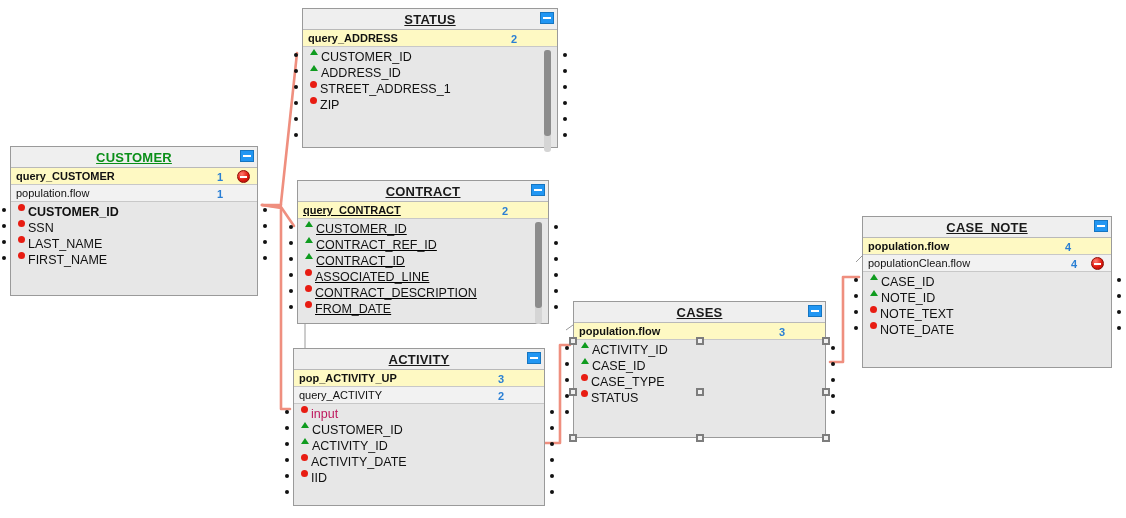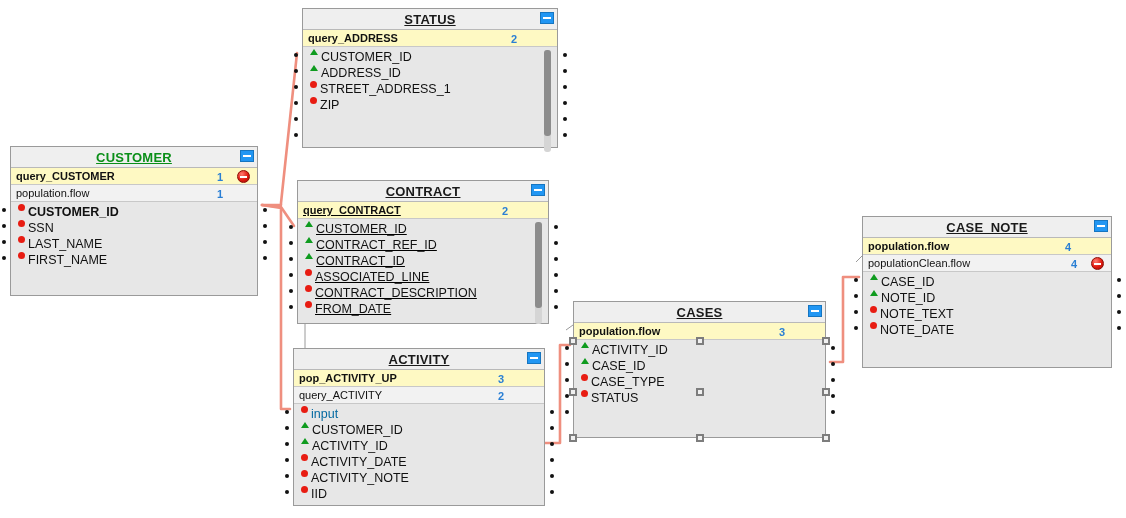--- a/index.html
+++ b/index.html
@@ -79,21 +79,21 @@
   }
 
   
   .fields{padding:2px 0 0 0;position:relative;}
   .field{
     height:16px;display:flex;align-items:flex-start;
     padding-left:7px;white-space:nowrap;
   }
   .field .lbl{font-size:12.5px;color:#111;line-height:16px;}
   .field .lbl.b{font-weight:bold;}
-  .field .lbl.inp{color:#0369a1;}
+  .field .lbl.inp{color:#be185d;}
   .dot{
     width:7px;height:7px;border-radius:50%;
     background:#e81c12;margin-right:3px;flex:none;
   }
   .tri{
     width:0;height:0;margin-right:3px;flex:none;
     border-left:4px solid transparent;
     border-right:4px solid transparent;
     border-bottom:6px solid #0f9b1f;
   }
@@ -271,24 +271,20 @@
             <span class="tri"></span>
             <span class="lbl">CUSTOMER_ID</span>
           </div>
           <div class="field">
             <span class="tri"></span>
             <span class="lbl">ACTIVITY_ID</span>
           </div>
           <div class="field">
             <span class="dot"></span>
             <span class="lbl">ACTIVITY_DATE</span>
-          </div>
-          <div class="field">
-            <span class="dot"></span>
-            <span class="lbl">ACTIVITY_NOTE</span>
           </div>
           <div class="field">
             <span class="dot"></span>
             <span class="lbl">IID</span>
           </div>
         </div>
       </div>
       <div class="node" style="left: 573px; top: 301px; width: 253px; height: 137px;">
         <div class="node-title">
           <span class="tname">CASES</span>

